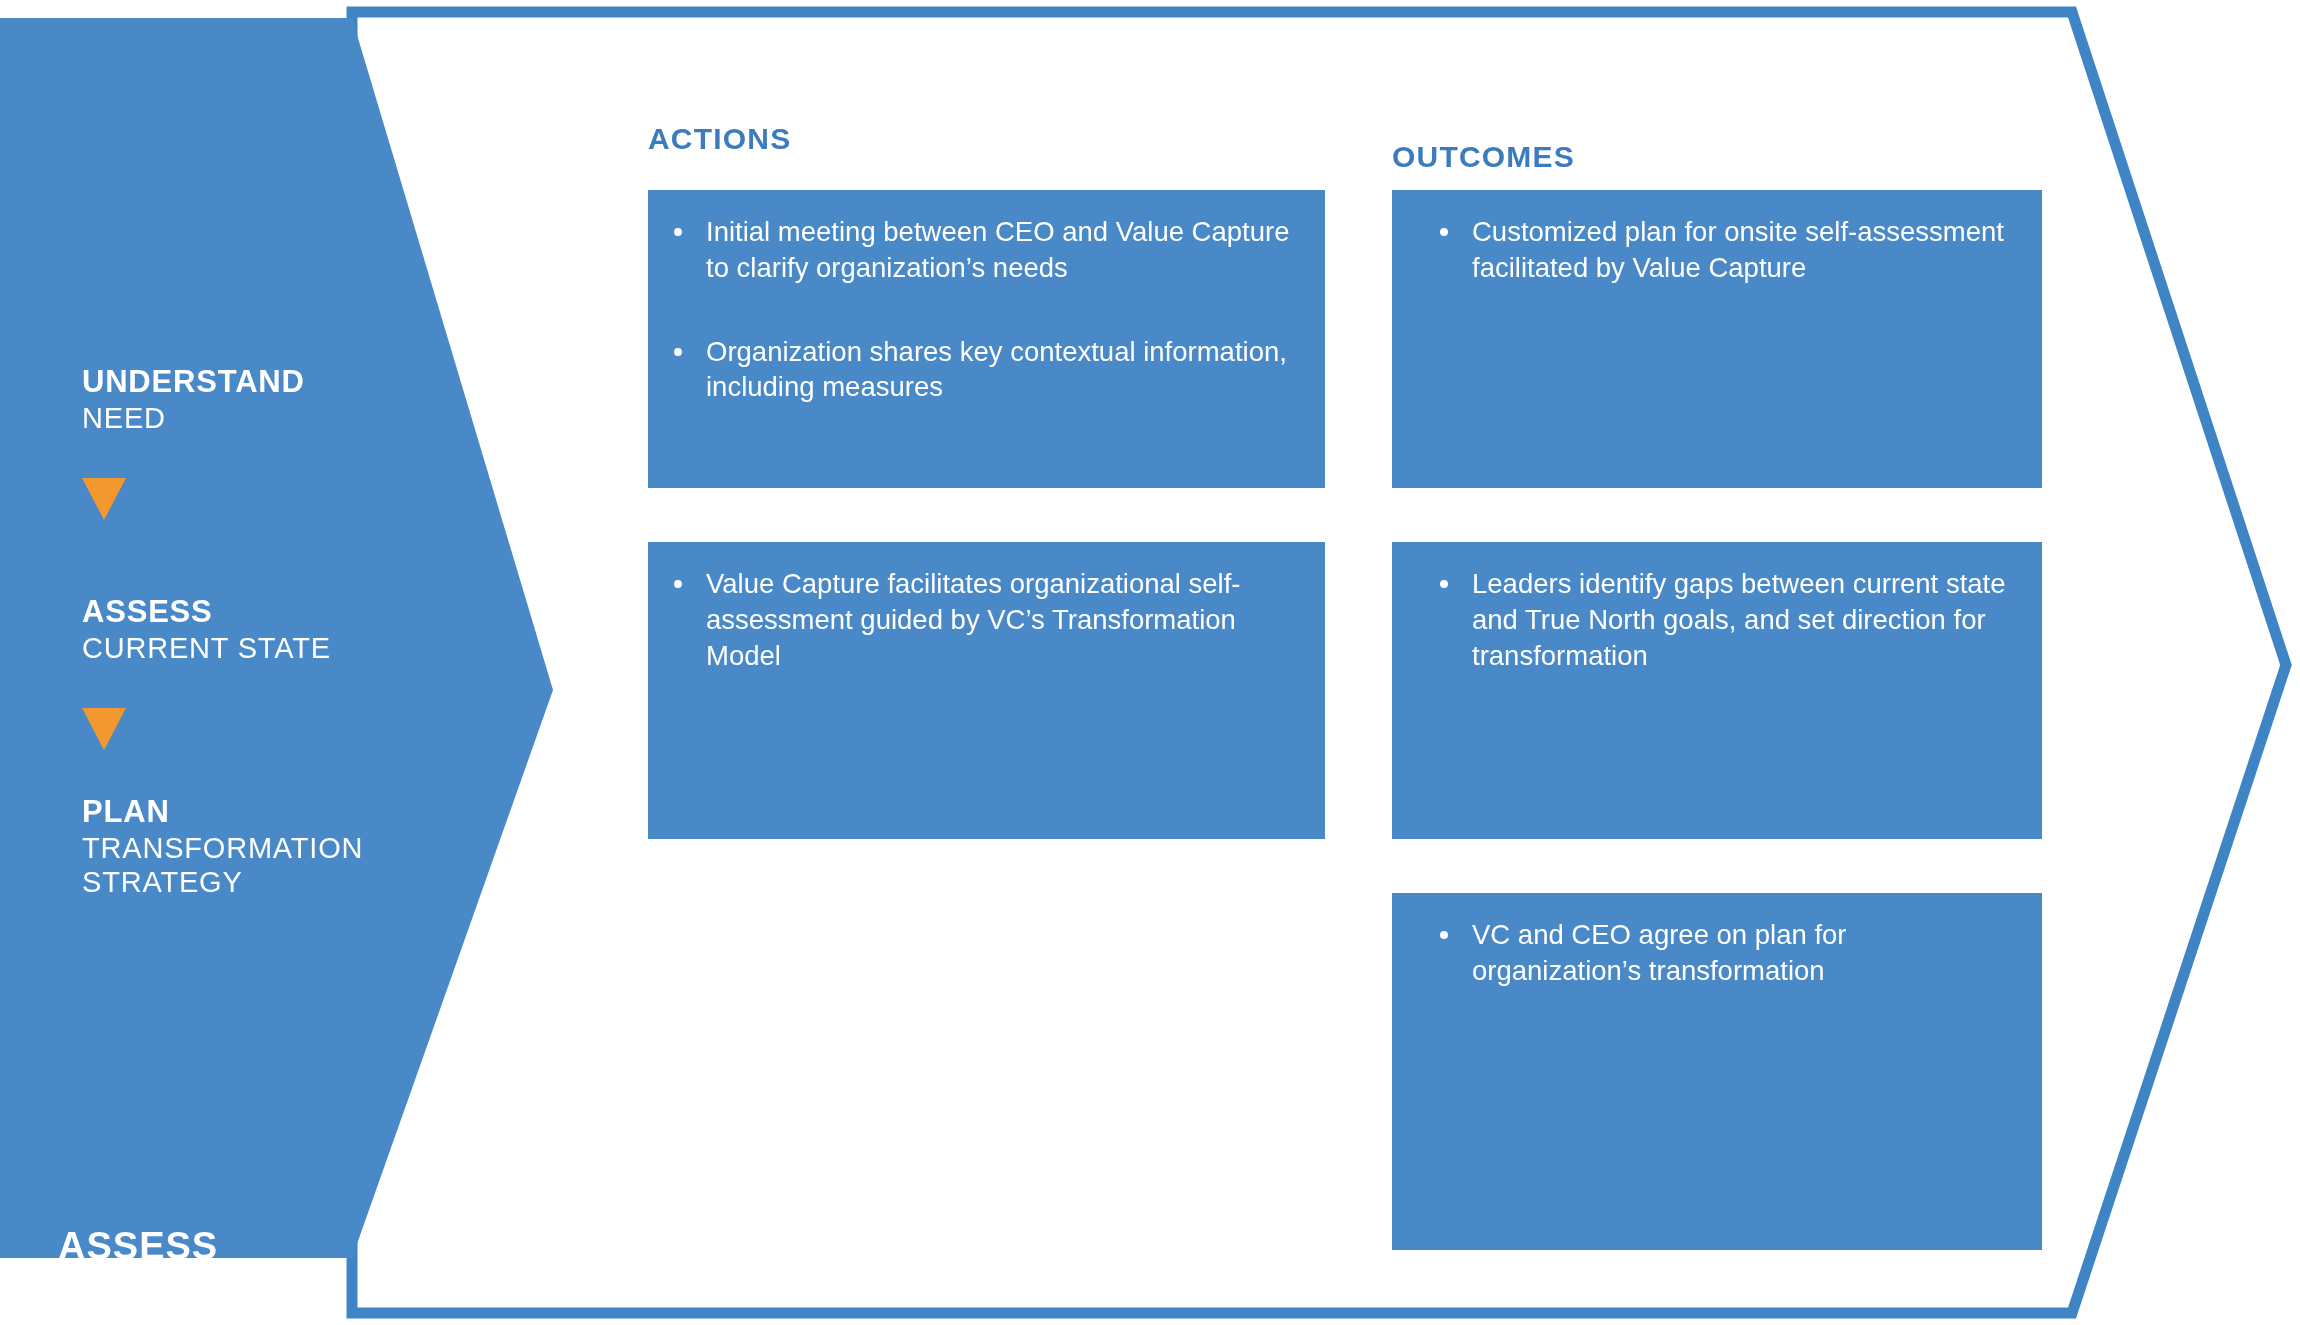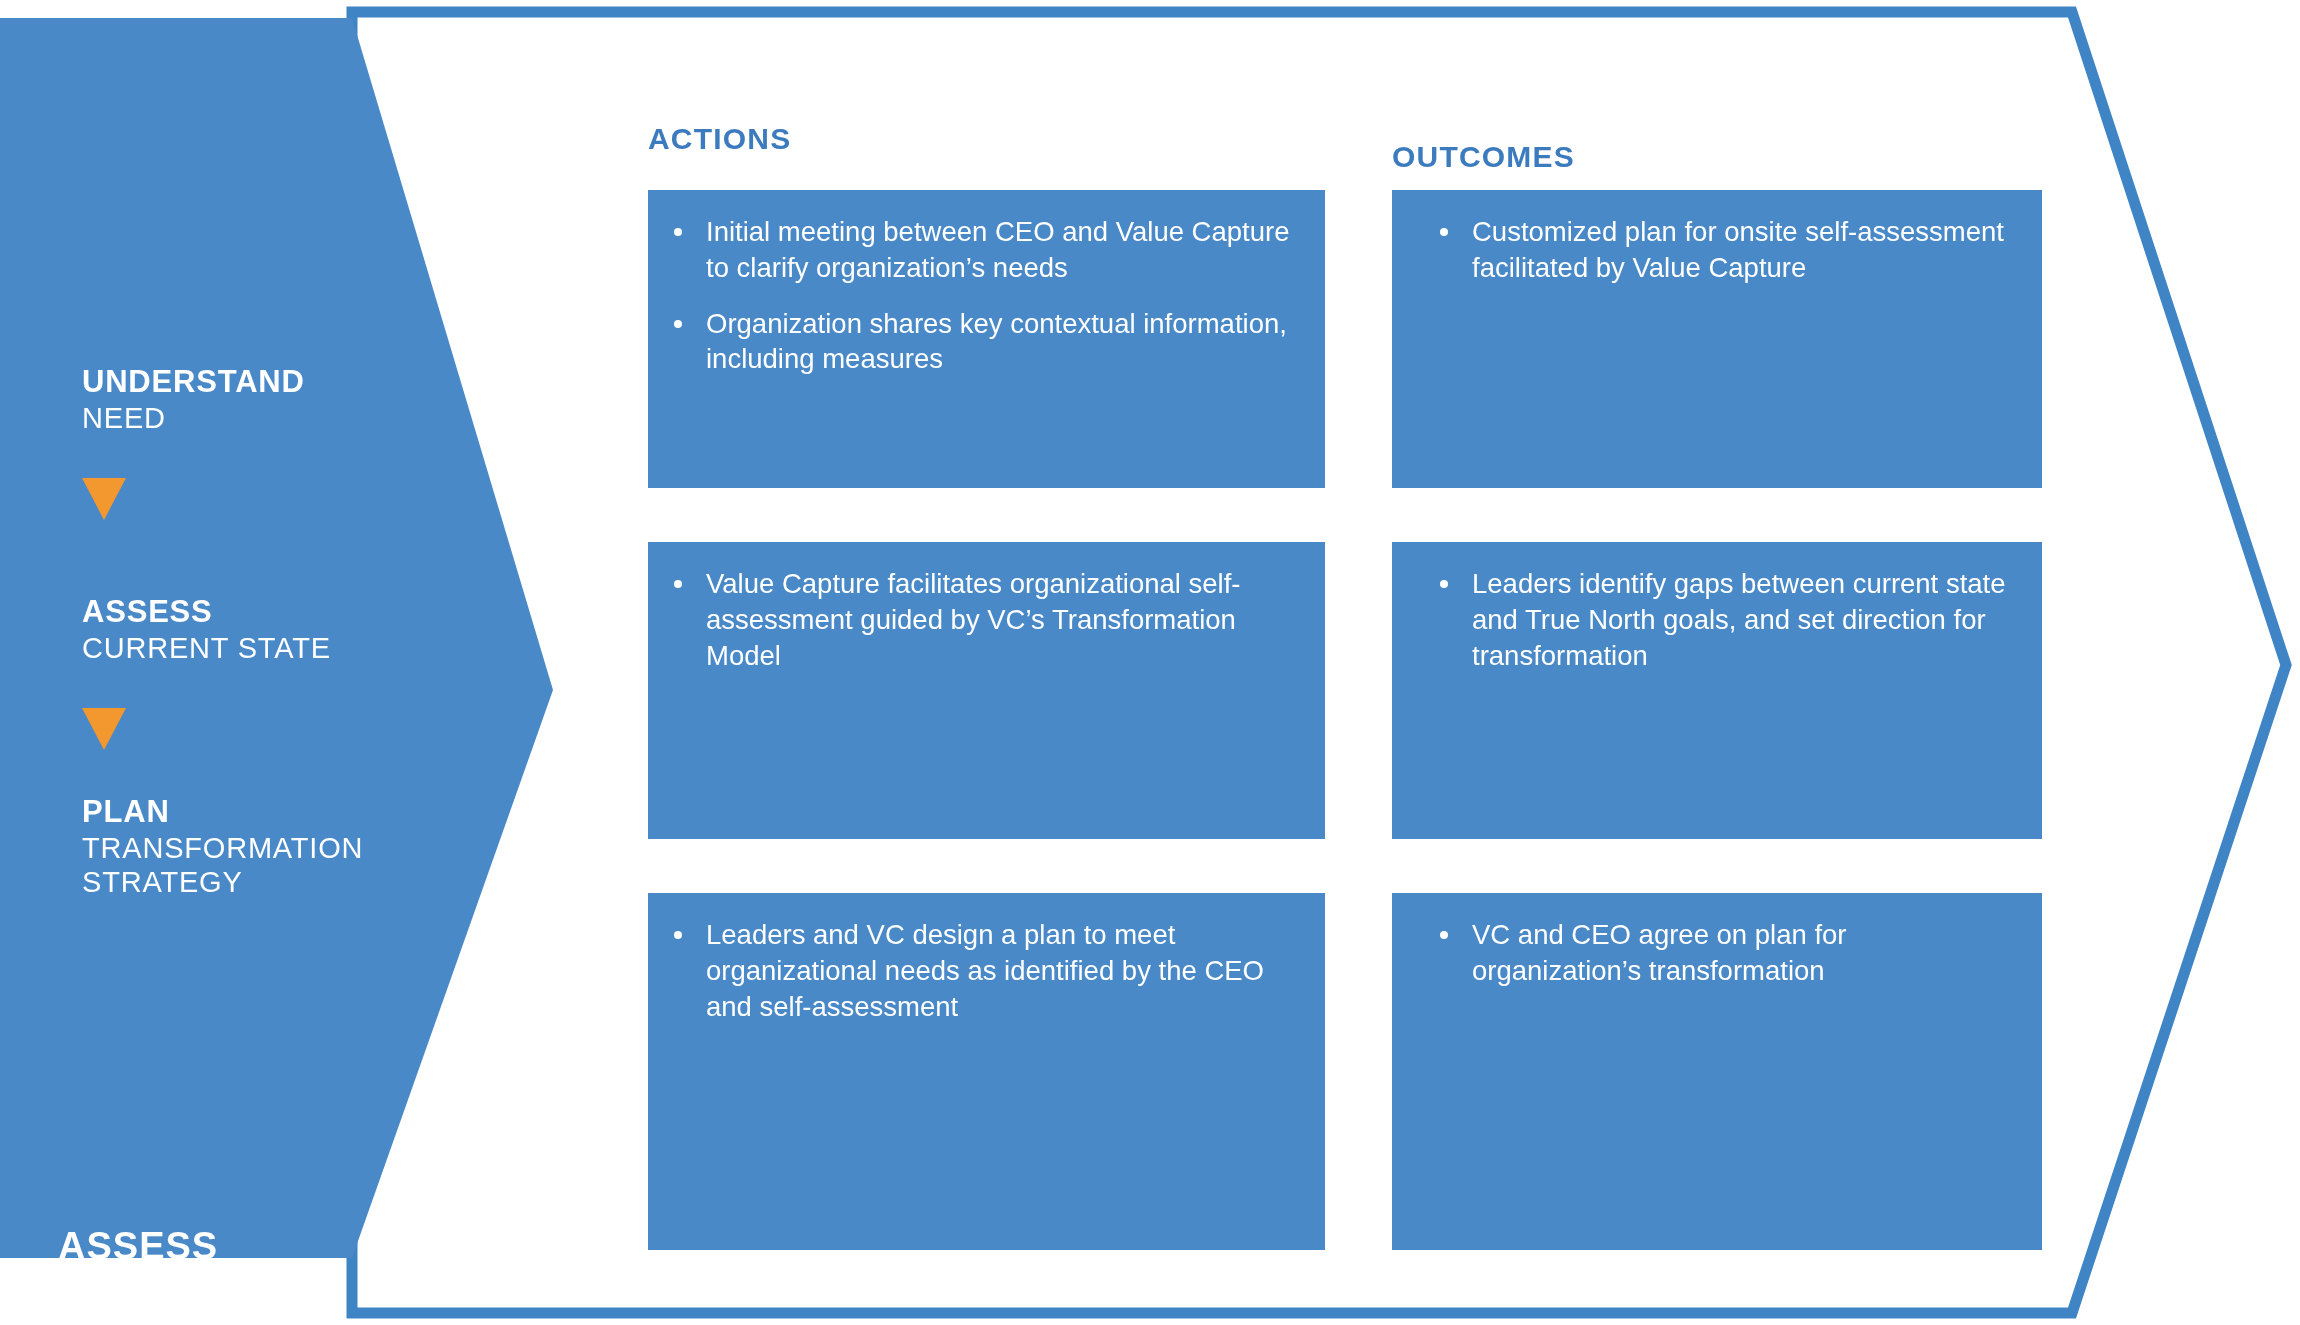--- a/index.html
+++ b/index.html
@@ -114,21 +114,21 @@
     list-style: none;
     margin: 0;
     padding: 0;
   }
   .bullet-item {
     position: relative;
     color: #ffffff;
     font-size: 27.5px;
     line-height: 1.30;
     padding-left: 44px;
-    margin-bottom: 20px;
+    margin-bottom: 48px;
   }
   .bullet-item:last-child { margin-bottom: 0; }
   .bullet-item .dot {
     position: absolute;
     left: 12px;
     top: 14px;
     width: 8px;
     height: 8px;
     border-radius: 50%;
     background: #ffffff;
@@ -185,24 +185,19 @@
     <ul class="bullet-list">
       <li class="bullet-item"><span class="dot"></span><span>Value Capture facilitates organizational self-assessment guided by VC’s Transformation Model</span></li>
     </ul>
   </div>
   <div class="content-box box-col-outcomes box-row-2">
     <ul class="bullet-list">
       <li class="bullet-item"><span class="dot"></span><span>Leaders identify gaps between current state and True North goals, and set direction for transformation</span></li>
     </ul>
   </div>
 
-  <div class="content-box box-col-actions box-row-3">
-    <ul class="bullet-list">
-      <li class="bullet-item"><span class="dot"></span><span>Leaders and VC design a plan to meet organizational needs as identified by the CEO and self-assessment</span></li>
-    </ul>
-  </div>
   <div class="content-box box-col-outcomes box-row-3">
     <ul class="bullet-list">
       <li class="bullet-item"><span class="dot"></span><span>VC and CEO agree on plan for organization’s transformation</span></li>
     </ul>
   </div>
 
 </div>
 
 </body></html>

